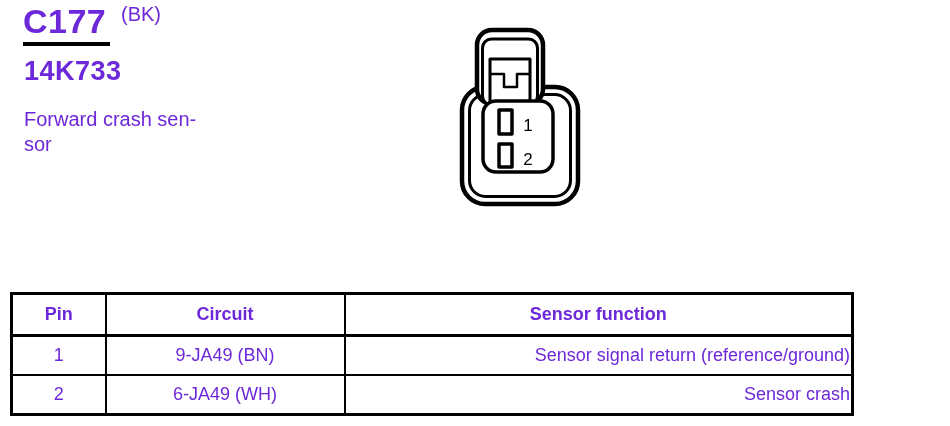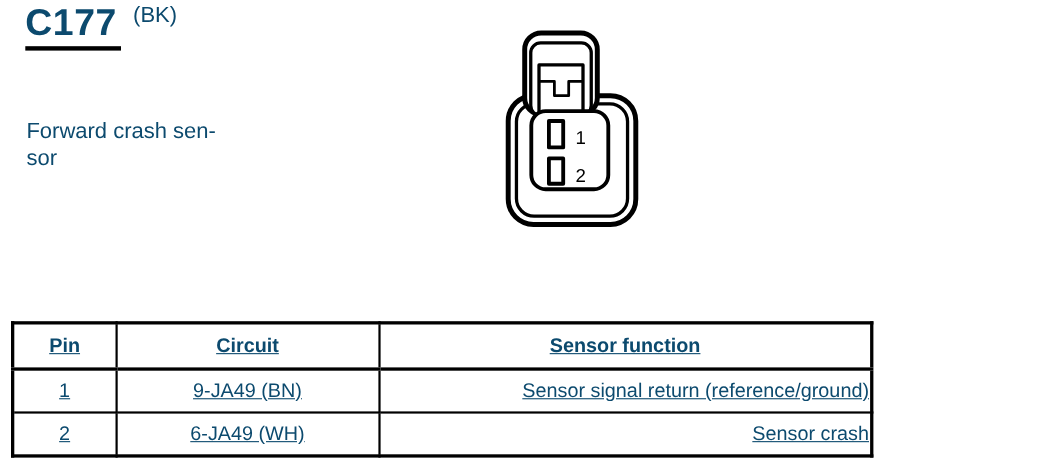--- a/index.html
+++ b/index.html
@@ -5,21 +5,21 @@
   html, body {
     margin: 0;
     padding: 0;
     background: #ffffff;
   }
   .canvas {
     position: relative;
     width: 950px;
     height: 426px;
     background: #ffffff;
-    color: #0c4a6e;
+    color: #6d28d9;
     font-family: "Liberation Sans", sans-serif;
     overflow: hidden;
   }
 
   
   .header-block { position: absolute; left: 23px; top: 4px; }
   .connector-id {
     display: inline-block;
     font-size: 34px;
     font-weight: bold;
@@ -72,25 +72,24 @@
   .svg-num {
     font-family: "Liberation Sans", sans-serif;
     font-size: 17px;
   }
 
   
   .pinout-table {
     position: absolute;
     left: 10px;
     top: 292px;
-    width: 784px;
+    width: 844px;
     border-collapse: collapse;
     table-layout: fixed;
     font-size: 18px;
-    text-decoration: underline;
   }
   .pinout-table th,
   .pinout-table td {
     border: 2px solid #000000;
     background: #ffffff;
     vertical-align: middle;
     overflow: hidden;
     white-space: nowrap;
   }
   .pinout-table { border: 3px solid #000000; }
@@ -106,20 +105,21 @@
 </style>
 </head>
 <body>
 
 <div class="canvas">
 
   <div class="header-block">
     <span class="connector-id">C177</span>
   </div>
   <span class="connector-suffix" style="left:121px; top:7px;">(BK)</span>
+  <div class="part-number">14K733</div>
   <div class="connector-desc">Forward crash sen-
 sor</div>
 
   <figure class="figure-block">
     <svg width="140" height="190" viewBox="0 0 140 190" fill="none" stroke="#000000" stroke-linejoin="round">
 
       <rect x="12" y="63" width="116" height="117" rx="23" fill="#ffffff" stroke-width="4.5"></rect>
       <rect x="19.5" y="70.5" width="101" height="102" rx="16" fill="#ffffff" stroke-width="3"></rect>
 
       <rect x="27" y="6" width="66" height="74" rx="15" fill="#ffffff" stroke-width="4.5"></rect>

